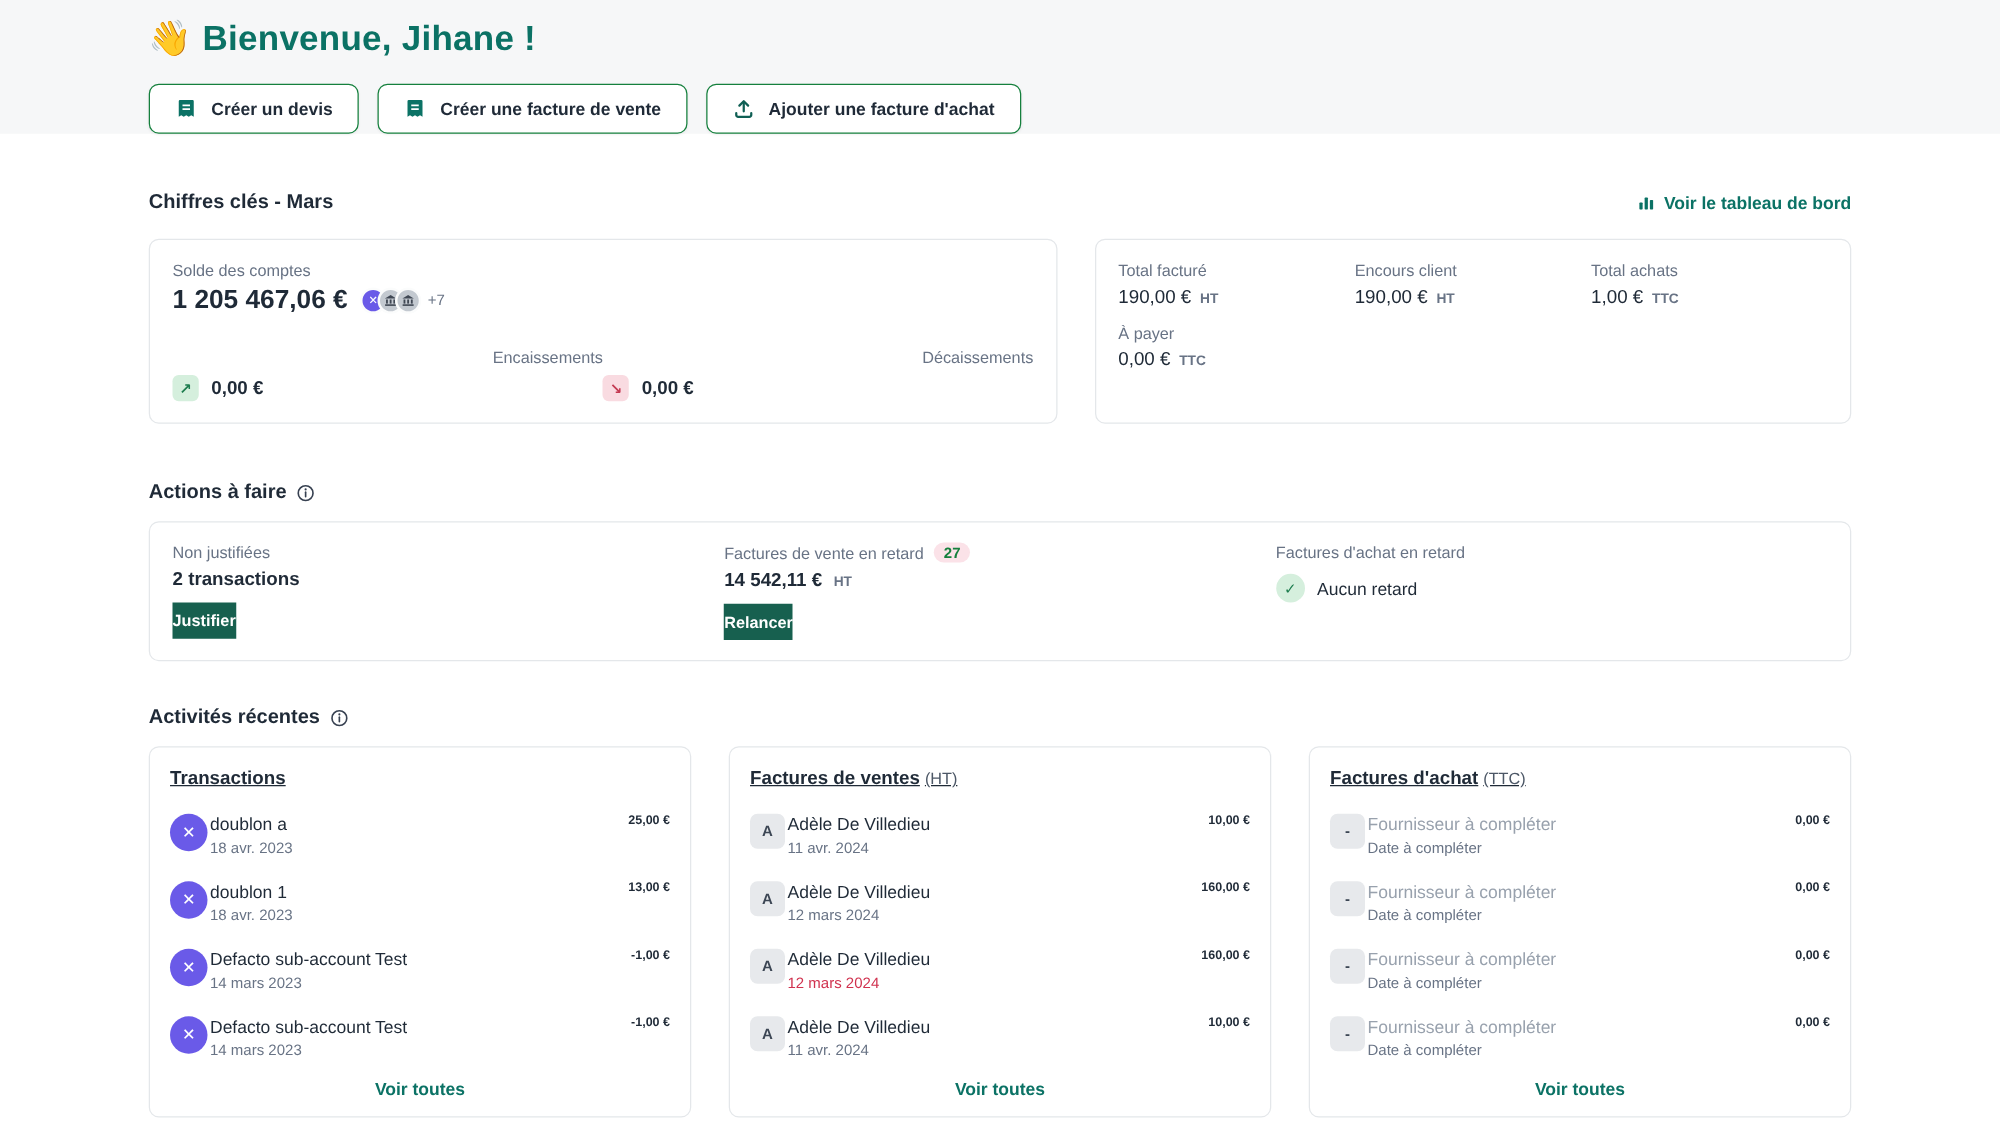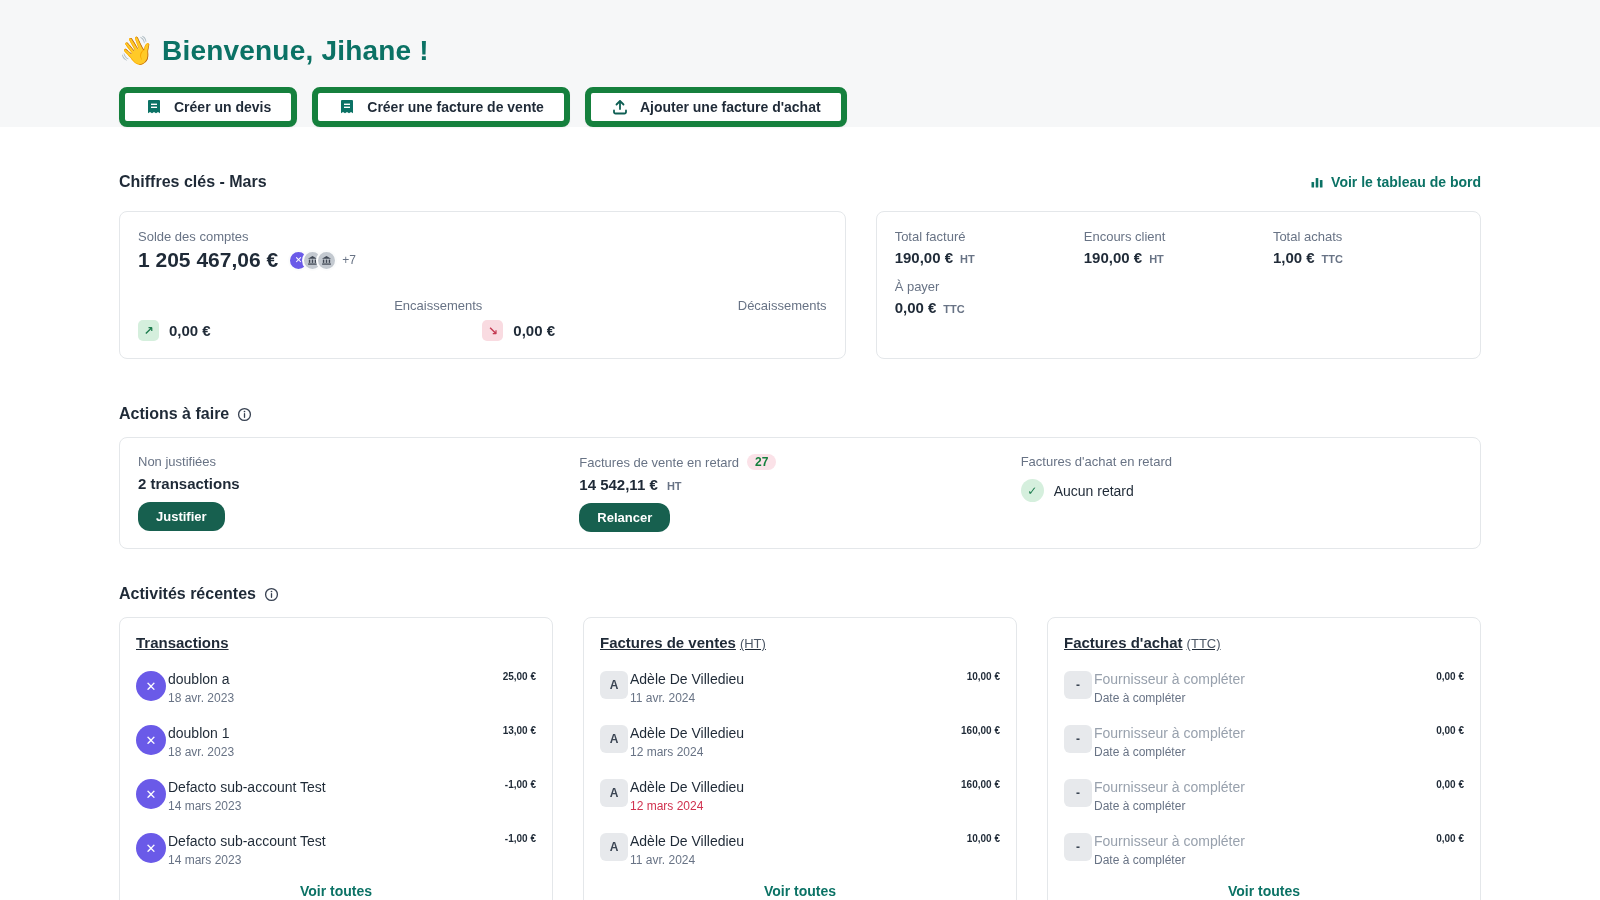--- a/index.html
+++ b/index.html
@@ -1,22 +1,22 @@
 <!DOCTYPE html>
 <html><head>
 <meta charset="utf-8">
 <style>
   * { margin:0; padding:0; box-sizing:border-box; }
   html,body { width:1600px; height:900px; }
   body { font-family:"Liberation Sans","DejaVu Sans",sans-serif; background:#ffffff; color:#1f2a37; overflow:hidden; }
   .container { width:1362px; margin:0 auto; }
-  .topband { background:#f6f7f8; padding-top:34px; }
+  .topband { background:#f6f7f8; padding-top:14px; }
   .greeting { font-size:28px; font-weight:700; color:#0b7265; letter-spacing:.2px; }
   .quick-actions { display:flex; gap:15px; margin-top:20px; }
-  .qbtn { display:inline-flex; align-items:center; gap:11px; background:#fff; border:6px solid #15803d; border-radius:8px; padding:0 20px; height:40px; font-size:14px; font-weight:600; color:#1f2a37; box-shadow:0 1px 2px rgba(16,24,40,.06); cursor:pointer; font-family:inherit; }
+  .qbtn { display:inline-flex; align-items:center; gap:11px; background:#fff; border:1px solid #15803d; border-radius:8px; padding:0 20px; height:40px; font-size:14px; font-weight:600; color:#1f2a37; box-shadow:0 1px 2px rgba(16,24,40,.06); cursor:pointer; font-family:inherit; }
   .section { margin-top:46px; }
   .section-head { display:flex; align-items:center; justify-content:space-between; }
   .section-title { font-size:16px; font-weight:700; color:#1f2a37; display:flex; align-items:center; gap:8px; }
   .teal-link { display:inline-flex; align-items:center; gap:7px; color:#0b7265; font-size:14px; font-weight:600; cursor:pointer; }
   .cards-row { display:flex; gap:30px; margin-top:20px; }
   .card { background:#fff; border:1px solid #e4e7ea; border-radius:8px; }
   .balance-card { width:799px; padding:17px 18px; }
   .stats-card { width:665px; padding:17px 18px; display:grid; grid-template-columns:1fr 1fr 1fr; row-gap:13px; align-content:start; }
   .small-label { font-size:13px; color:#687385; }
   .balance-line { display:flex; align-items:center; margin-top:4px; }
@@ -28,28 +28,28 @@
   .bankc { background:#c3c9d0; }
   .more-accounts { font-size:12px; color:#687385; margin-left:5px; }
   .flows { display:flex; margin-top:26px; }
   .flow { width:50%;text-align:right; }
   .flow-line { display:flex; align-items:center; gap:10px; margin-top:7px; }
   .arrow-badge { width:21px; height:21px; border-radius:5px; display:inline-flex; align-items:center; justify-content:center; font-size:12px; font-weight:700; }
   .green { background:#d5efdd; color:#1e7d4f; }
   .redbg { background:#f9dbe1; color:#c43a52; }
   .flow-value { font-size:15px; font-weight:700; }
   .stat-value-line { display:flex; align-items:baseline; gap:7px; margin-top:5px; }
-  .stat-value { font-size:15px; font-weight:700; }
+  .stat-value { font-size:15px; font-weight:400; }
   .unit { font-size:11px; font-weight:600; color:#687385; }
   .actions-card { margin-top:14px; padding:16px 18px 16px; display:grid; grid-template-columns:1fr 1fr 1fr; }
   .action-label-line { display:flex; align-items:center; gap:8px; font-size:13px; color:#687385;text-align:center; }
   .count-badge { background:#fbe2e8; color:#15803d; font-size:12px; font-weight:600; border-radius:999px; padding:1px 8px; }
   .action-value { font-size:15px; font-weight:700; margin-top:6px; }
   .action-value .unit { margin-left:5px; }
-  .solid-btn { margin-top:10px; background:#17604f; color:#fff; border:none; border-radius:12px; padding:7px 18px; font-size:13px; font-weight:600; cursor:pointer; font-family:inherit; }
+  .solid-btn { margin-top:10px; background:#17604f; color:#fff; border:none; border-radius:0; padding:7px 0; font-size:13px; font-weight:600; cursor:pointer; font-family:inherit; }
   .ok-line { display:flex; align-items:center; gap:10px; margin-top:10px; }
   .check-circle { width:23px; height:23px; border-radius:50%; background:#d5efdd; color:#1e7d4f; display:flex; align-items:center; justify-content:center; font-size:12px; font-weight:700; }
   .ok-text { font-size:14px; color:#1f2a37; }
   .activity-cards { display:flex; gap:30px; margin-top:14px; }
   .activity-card { flex:1; padding:16px 16px 14px; }
   .activity-title { font-size:15px; font-weight:700;text-decoration:underline; }
   .activity-title .unit-suffix { font-weight:400; color:#4c5766; font-size:13px; margin-left:4px; }
   .act-rows { margin-top:10px; }
   .act-row { display:flex; align-items:flex-start; padding:10px 0; cursor:pointer; }
   .tx-icon { width:30px; height:30px; border-radius:50%; background:#6a5ae8; color:#fff; display:flex; align-items:center; justify-content:center; font-size:13px; font-weight:700; flex:none; }

